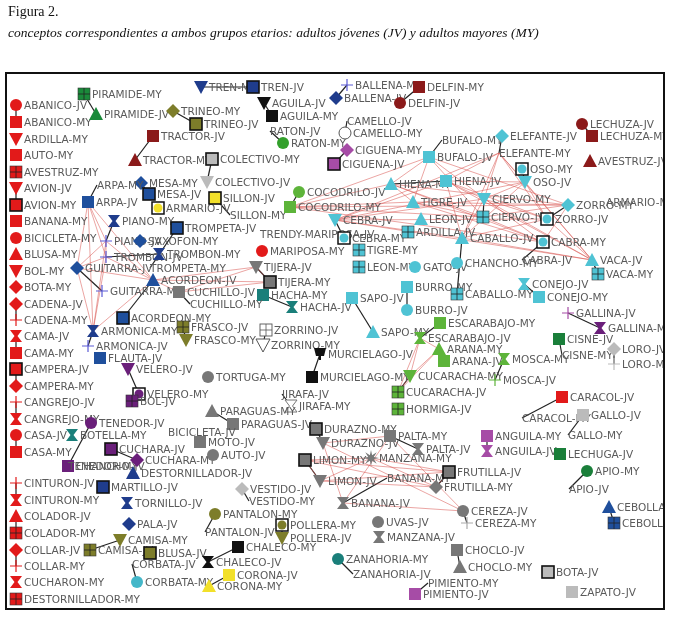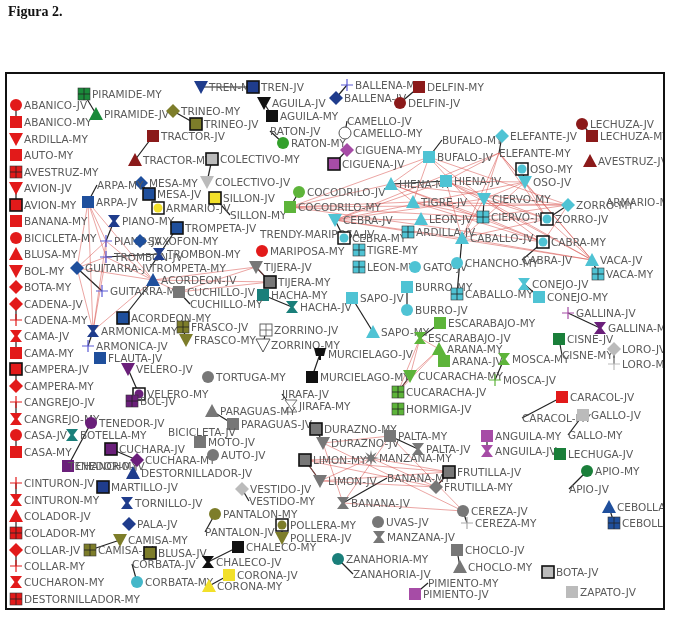--- a/index.html
+++ b/index.html
@@ -1,27 +1,28 @@
 <!DOCTYPE html>
 <html><head>
 <meta charset="utf-8">
 <style>
   html, body { margin:0; padding:0; background:#ffffff; }
   body { width:673px; height:623px; position:relative; overflow:hidden; font-family:"Liberation Serif", serif; }
-  .fig-label { position:absolute; left:8px; top:4px; font-size:14px; color:#111;font-weight:bold; }
+  .fig-label { position:absolute; left:8px; top:4px; font-size:14px; color:#111; }
   .caption { position:absolute; left:8px; top:24px; width:660px; font-size:13.5px; line-height:17px; font-style:italic; color:#111; }
   .frame { position:absolute; left:5px; top:72px; width:660px; height:538px; border:2px solid #111; box-sizing:border-box; background:#fff; overflow:hidden; }
   .frame svg { position:absolute; left:0; top:0; }
   .node-label { font-family:"DejaVu Sans", sans-serif; font-size:10.5px; fill:#5a5a5a; }
 </style>
 </head>
 <body>
 
 <div class="fig-label">Figura 2.</div>
 <div class="caption">
+  <div>conceptos correspondientes a ambos grupos etarios: adultos jóvenes (JV) y adultos mayores (MY)</div>
 </div>
 
 <div class="frame">
   <svg id="plot" width="660" height="538" viewBox="5 72 660 538">
       <g>
         <line x1="14" y1="103" x2="14" y2="120" stroke="#222" stroke-width="1.2"></line>
         <line x1="14" y1="186" x2="14" y2="203" stroke="#222" stroke-width="1.2"></line>
         <line x1="14" y1="302" x2="14" y2="318" stroke="#222" stroke-width="1.2"></line>
         <line x1="14" y1="334" x2="14" y2="351" stroke="#222" stroke-width="1.2"></line>
         <line x1="14" y1="367" x2="14" y2="384" stroke="#222" stroke-width="1.2"></line>

